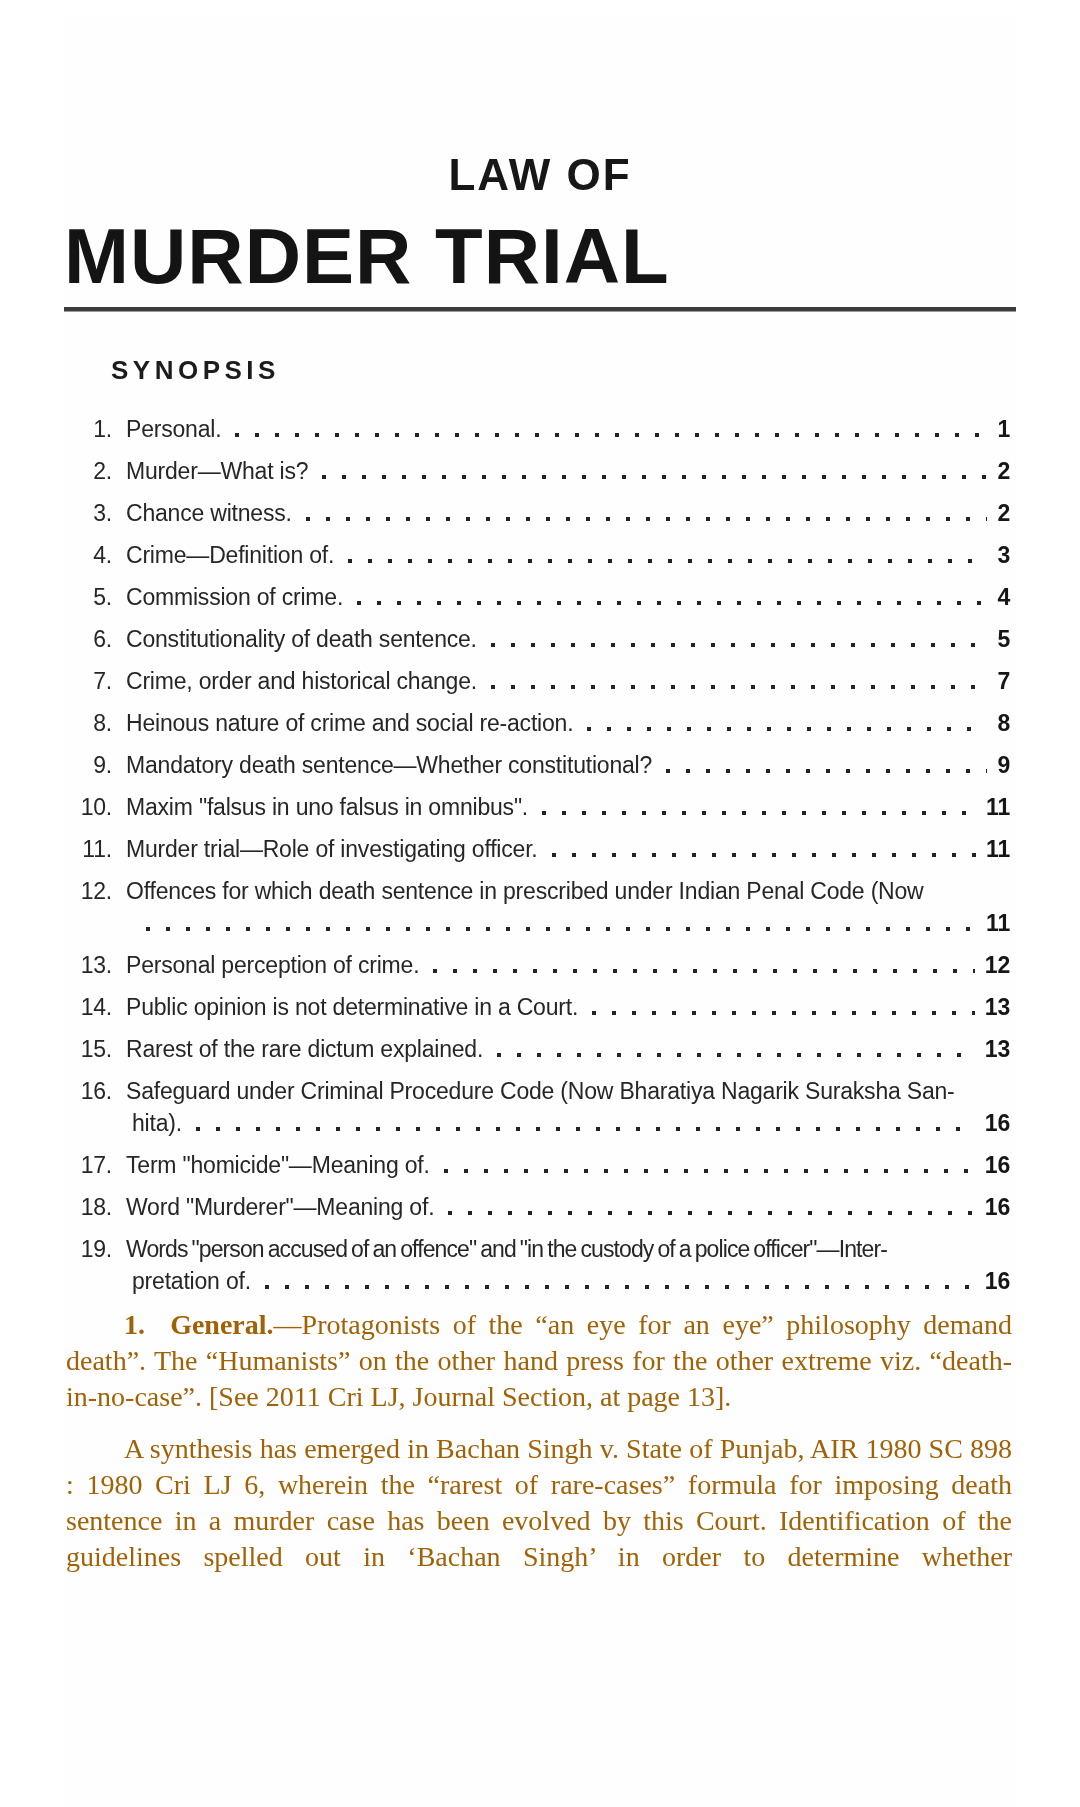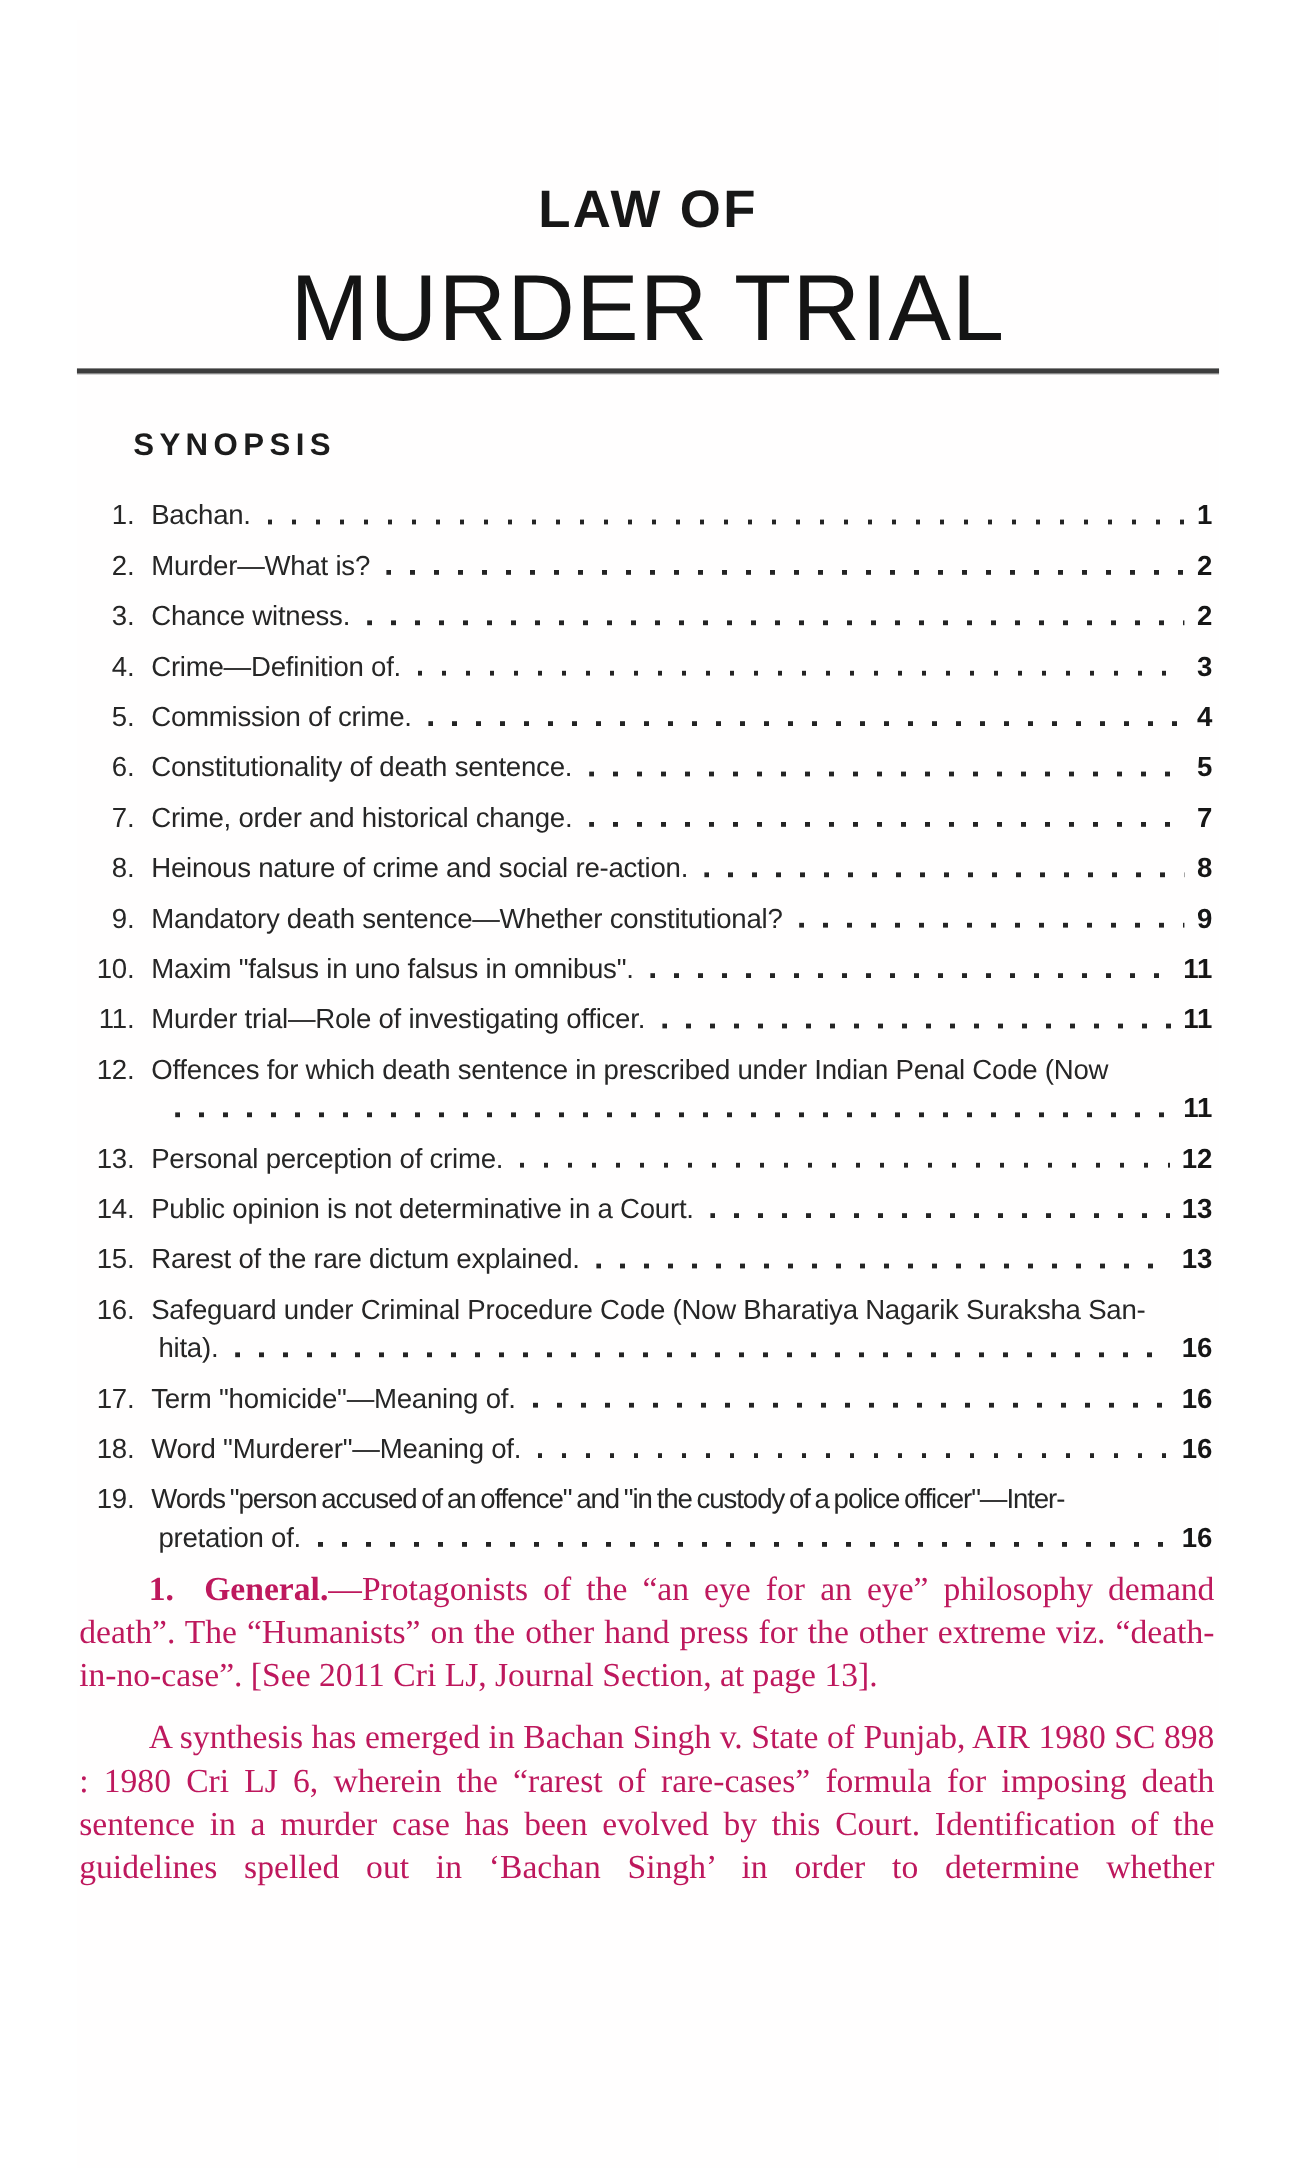--- a/index.html
+++ b/index.html
@@ -20,23 +20,22 @@
     text-align: center;
     font-family: "Liberation Sans", sans-serif;
     font-weight: 700;
     font-size: 44px;
     line-height: 52px;
     letter-spacing: 2px;
     color: #171717;
   }
   .main-title {
     margin-top: 12px;
-    text-align: center;
     font-family: "Liberation Sans", sans-serif;
-    font-weight: 400;
+    font-weight: 700;
     font-size: 78px;
     line-height: 86px;
     letter-spacing: 1px;
     color: #141414;
   }
   .rule {
     margin-top: 8px;
     height: 4px;
     background: #3d3d3d;
     box-shadow: 0 1px 0 #9a9a9a;
@@ -100,21 +99,21 @@
   .seg-b { font-weight: 700; }
   .seg-t { letter-spacing: -0.9px; word-spacing: -1.5px; }
 
   
   .body-text {
     margin-top: 2px;
     padding: 0 4px 0 2px;
     font-family: "Liberation Serif", serif;
     font-size: 28px;
     line-height: 36px;
-    color: #be185d;
+    color: #a16207;
     text-align: justify;
   }
   .para { margin: 0; text-indent: 58px; }
   .para + .para { margin-top: 16px; }
   .para:last-child { text-align-last: justify; }
 </style>
 </head>
 <body>
 
 <div class="page">
@@ -124,21 +123,21 @@
   <div class="rule"></div>
 
 
   <div class="synopsis-heading">SYNOPSIS</div>
 
   <div class="toc">
       <div class="toc-item">
         <div class="toc-num">1.</div>
         <div class="toc-entry">
           <div class="entry-last">
-            <span class="toc-text"><span class="seg">Bachan.</span></span>
+            <span class="toc-text"><span class="seg">Personal.</span></span>
             <span class="dots"></span>
             <span class="toc-page">1</span>
           </div>
         </div>
       </div>
       <div class="toc-item">
         <div class="toc-num">2.</div>
         <div class="toc-entry">
           <div class="entry-last">
             <span class="toc-text"><span class="seg">Murder—What is?</span></span>

